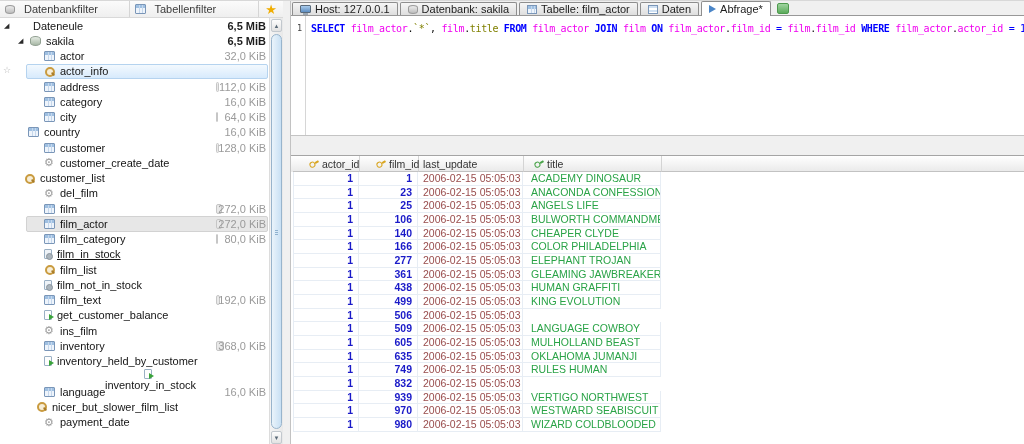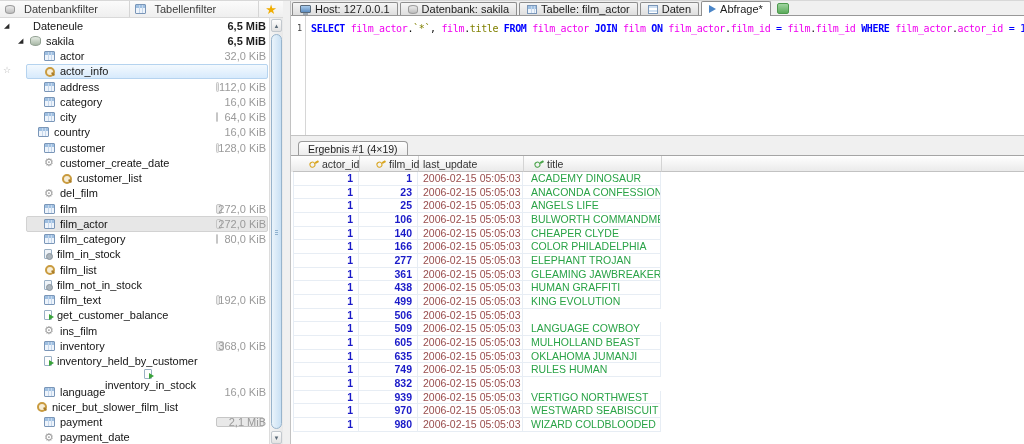--- a/index.html
+++ b/index.html
@@ -170,21 +170,21 @@
           <span class="sizecell"><span class="sz">16,0 KiB</span></span>
         </div>
         <div class="tree-row" style="padding-left: 32px;">
           <span class="hl"></span>
           <span class="arrow"></span>
           <span class="t-icon icon-table"></span>
           <span class="t-name">city</span>
           <span class="t-spacer"></span>
           <span class="sizecell"><span class="bar" style="width: 2px;"></span><span class="sz">64,0 KiB</span></span>
         </div>
-        <div class="tree-row" style="padding-left: 26px; align-items: center;">
+        <div class="tree-row" style="padding-left: 16px; align-items: center;">
           <span class="hl"></span>
           <span class="arrow"></span>
           <span class="t-icon icon-table"></span>
           <span class="t-name">country</span>
           <span class="t-spacer"></span>
           <span class="sizecell"><span class="sz">16,0 KiB</span></span>
         </div>
         <div class="tree-row" style="padding-left: 32px;">
           <span class="hl"></span>
           <span class="arrow"></span>
@@ -193,21 +193,21 @@
           <span class="t-spacer"></span>
           <span class="sizecell"><span class="bar" style="width: 3px;"></span><span class="sz">128,0 KiB</span></span>
         </div>
         <div class="tree-row" style="padding-left: 32px;">
           <span class="hl"></span>
           <span class="arrow"></span>
           <span class="t-icon icon-gear">⚙</span>
           <span class="t-name">customer_create_date</span>
           <span class="t-spacer"></span>
         </div>
-        <div class="tree-row" style="padding-left: 49px;">
+        <div class="tree-row" style="padding-left: 12px;">
           <span class="hl"></span>
           <span class="arrow"></span>
           <span class="t-icon icon-view"></span>
           <span class="t-name">customer_list</span>
           <span class="t-spacer"></span>
         </div>
         <div class="tree-row" style="padding-left: 32px;">
           <span class="hl"></span>
           <span class="arrow"></span>
           <span class="t-icon icon-gear">⚙</span>
@@ -231,21 +231,21 @@
           <span class="sizecell"><span class="bar" style="width: 6px;"></span><span class="sz">272,0 KiB</span></span>
         </div>
         <div class="tree-row" style="padding-left: 32px;">
           <span class="hl"></span>
           <span class="arrow"></span>
           <span class="t-icon icon-table"></span>
           <span class="t-name">film_category</span>
           <span class="t-spacer"></span>
           <span class="sizecell"><span class="bar" style="width: 2px;"></span><span class="sz">80,0 KiB</span></span>
         </div>
-        <div class="tree-row" style="padding-left: 32px;">
+        <div class="tree-row" style="padding-left: 32px; text-decoration: underline;">
           <span class="hl"></span>
           <span class="arrow"></span>
           <span class="t-icon icon-procpage"></span>
           <span class="t-name">film_in_stock</span>
           <span class="t-spacer"></span>
         </div>
         <div class="tree-row" style="padding-left: 32px;">
           <span class="hl"></span>
           <span class="arrow"></span>
           <span class="t-icon icon-view"></span>
@@ -310,28 +310,20 @@
           <span class="t-name">language</span>
           <span class="t-spacer"></span>
           <span class="sizecell"><span class="sz">16,0 KiB</span></span>
         </div>
         <div class="tree-row" style="padding-left: 24px;">
           <span class="hl"></span>
           <span class="arrow"></span>
           <span class="t-icon icon-view"></span>
           <span class="t-name">nicer_but_slower_film_list</span>
           <span class="t-spacer"></span>
-        </div>
-        <div class="tree-row" style="padding-left: 32px;">
-          <span class="hl"></span>
-          <span class="arrow"></span>
-          <span class="t-icon icon-table"></span>
-          <span class="t-name">payment</span>
-          <span class="t-spacer"></span>
-          <span class="sizecell"><span class="bar" style="width: 48px;"></span><span class="sz">2,1 MiB</span></span>
         </div>
         <div class="tree-row" style="padding-left: 32px;">
           <span class="hl"></span>
           <span class="arrow"></span>
           <span class="t-icon icon-gear">⚙</span>
           <span class="t-name">payment_date</span>
           <span class="t-spacer"></span>
         </div>
       </div>
     <div class="sb-scroll">
@@ -374,25 +366,20 @@
 
     <div class="editor">
       <div class="gutter">
         <span class="lineno">1</span>
       </div>
       <div class="sql-line"><span id="tokens"><span class="tok-keyword">SELECT </span><span class="tok-table">film_actor</span><span class="tok-plain">.</span><span class="tok-quoted">`*`</span><span class="tok-plain">, </span><span class="tok-table">film</span><span class="tok-plain">.</span><span class="tok-quoted">title</span><span class="tok-plain"> </span><span class="tok-keyword">FROM </span><span class="tok-table">film_actor </span><span class="tok-keyword">JOIN </span><span class="tok-table">film </span><span class="tok-keyword">ON </span><span class="tok-table">film_actor</span><span class="tok-plain">.</span><span class="tok-table">film_id</span><span class="tok-operator"> = </span><span class="tok-table">film</span><span class="tok-plain">.</span><span class="tok-table">film_id</span><span class="tok-plain"> </span><span class="tok-keyword">WHERE </span><span class="tok-table">film_actor</span><span class="tok-plain">.</span><span class="tok-table">actor_id</span><span class="tok-operator"> = </span><span class="tok-number">1</span><span class="tok-plain">;</span></span><span class="cursor"></span></div>
     </div>
 
     <div class="h-splitter"></div>
 
-    <div class="result-strip">
-      <div class="result-tab">
-        <span>Ergebnis #1 (4×19)</span>
-      </div>
-    </div>
 
     <div class="grid">
       <div class="grid-header" id="gridheader">
           <div class="gh-cell h0">
             <span class="key-icon"></span>
             <span>actor_id</span>
           </div>
           <div class="gh-cell h1">
             <span class="key-icon"></span>
             <span>film_id</span>

